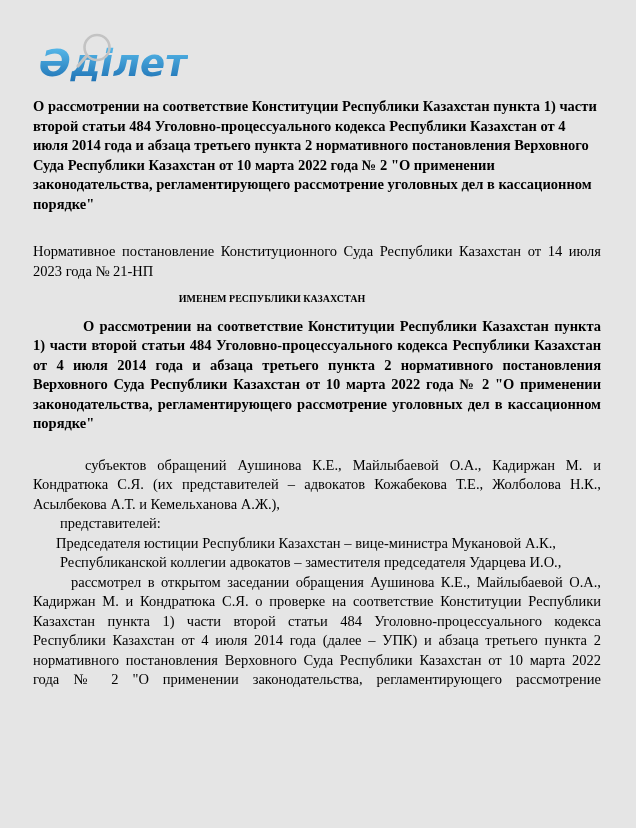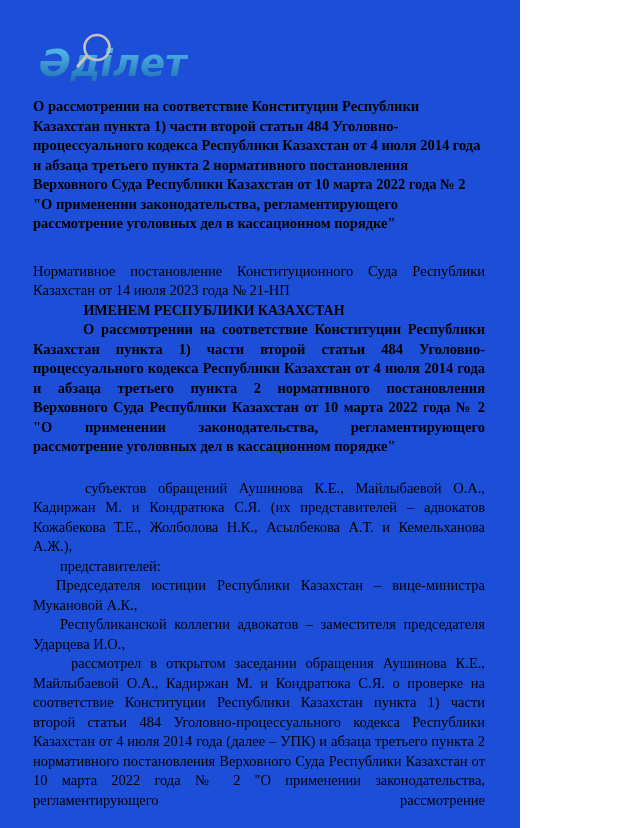--- a/index.html
+++ b/index.html
@@ -1,21 +1,21 @@
 <!DOCTYPE html>
 <html lang="ru"><head>
 <meta charset="utf-8">
 <style>
   html, body { margin: 0; padding: 0; background: #ffffff; }
   .page {
     position: relative;
-    width: 520px;
+    width: 636px;
     height: 828px;
     overflow: hidden;
-    background: #1d4ed8;
+    background: #e5e5e5;
     font-family: "Liberation Serif", "DejaVu Serif", serif;
     font-size: 14.5px;
     line-height: 19.5px;
     color: #000000;
   }
   .content {
     padding: 0 35px 0 33px;
   }
   .logo-wrap {
     display: block;
@@ -35,23 +35,23 @@
     font-weight: 700;
     margin: 7px 0 0 0;
     text-align: left;
   }
   .doc-type {
     margin: 28px 0 0 0;
     font-weight: 400;
     text-align: justify;
   }
   .in-name {
-    font-size: 14px;
+    font-size: 10px;
     font-weight: 700;
-    margin: 0;
+    margin: 8px;
     padding-right: 90px;
     text-align: center;
   }
   .subject {
     font-weight: 700;
     margin: 0 0 22px 0;
     text-align: justify;
     text-indent: 50px;
   }
   .para {

